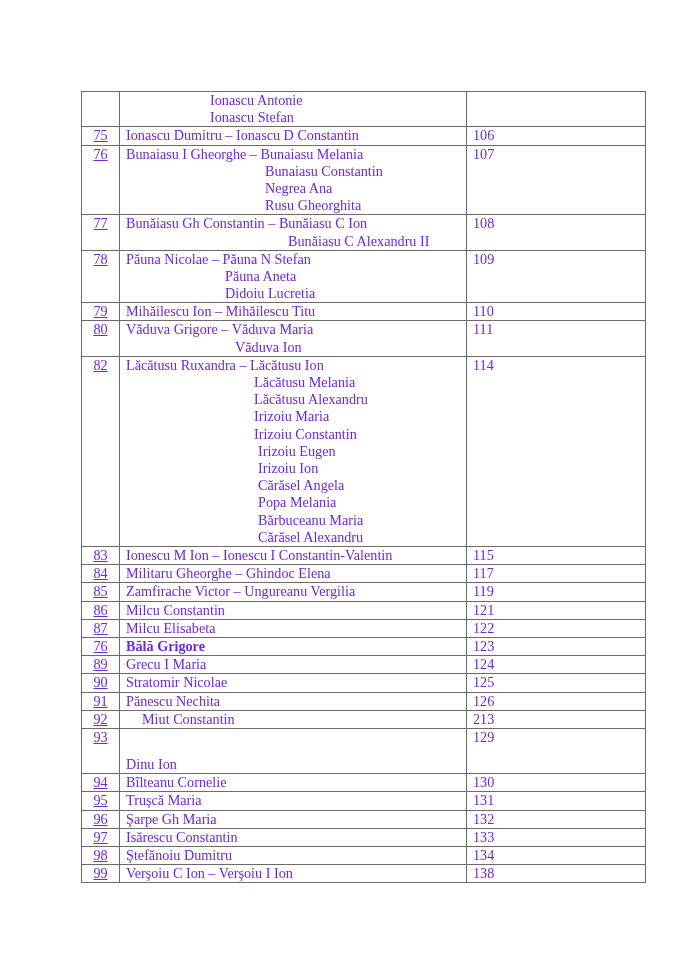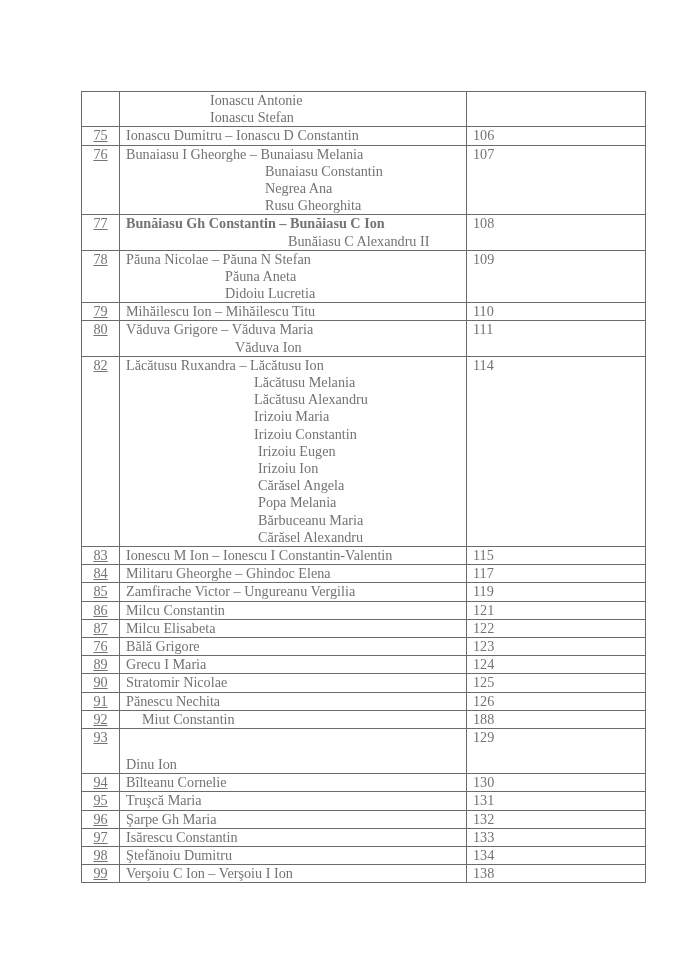--- a/index.html
+++ b/index.html
@@ -4,21 +4,21 @@
 <style>
   html, body { margin: 0; padding: 0; background: #ffffff; }
   body { width: 694px; height: 970px; position: relative; overflow: hidden; }
   .page { position: absolute; left: 0; top: 0; width: 694px; height: 970px; background: #fff; }
   table.doc {
     position: absolute; left: 81px; top: 91px;
     width: 552px;
     border-collapse: collapse;
     font-family: "Liberation Serif", "DejaVu Serif", serif;
     font-size: 14.2px;
-    color: #737373;
+    color: #6d28d9;
     table-layout: fixed;
   }
   table.doc td {
     border: 1px solid #6b6b6b;
     vertical-align: top;
     padding: 0;
     line-height: 17.2px;
   }
   td.c-num { width: 37px; text-align: center; text-decoration: underline; }
   td.c-name { width: 340px; padding-left: 6px !important; }
@@ -52,21 +52,21 @@
             <span class="line" style="padding-left: 0px;">Bunaiasu I Gheorghe – Bunaiasu Melania</span>
             <span class="line" style="padding-left: 139px;">Bunaiasu Constantin</span>
             <span class="line" style="padding-left: 139px;">Negrea Ana</span>
             <span class="line" style="padding-left: 139px;">Rusu Gheorghita</span>
           </td>
           <td class="c-page">107</td>
         </tr>
         <tr>
           <td class="c-num">77</td>
           <td class="c-name">
-            <span class="line" style="padding-left: 0px; font-weight: bold;">Bunăiasu Gh Constantin – Bunăiasu C Ion</span>
+            <span class="line" style="padding-left: 0px;">Bunăiasu Gh Constantin – Bunăiasu C Ion</span>
             <span class="line" style="padding-left: 162px;">Bunăiasu C Alexandru II</span>
           </td>
           <td class="c-page">108</td>
         </tr>
         <tr>
           <td class="c-num">78</td>
           <td class="c-name">
             <span class="line" style="padding-left: 0px;">Păuna Nicolae – Păuna N Stefan</span>
             <span class="line" style="padding-left: 99px;">Păuna Aneta</span>
             <span class="line" style="padding-left: 99px;">Didoiu Lucretia</span>
@@ -136,21 +136,21 @@
         <tr>
           <td class="c-num">87</td>
           <td class="c-name">
             <span class="line" style="padding-left: 0px;">Milcu Elisabeta</span>
           </td>
           <td class="c-page">122</td>
         </tr>
         <tr>
           <td class="c-num">76</td>
           <td class="c-name">
-            <span class="line" style="padding-left: 0px;">Bălă Grigore</span>
+            <span class="line" style="padding-left: 0px; font-weight: bold;">Bălă Grigore</span>
           </td>
           <td class="c-page">123</td>
         </tr>
         <tr>
           <td class="c-num">89</td>
           <td class="c-name">
             <span class="line" style="padding-left: 0px;">Grecu I Maria</span>
           </td>
           <td class="c-page">124</td>
         </tr>
@@ -166,21 +166,21 @@
           <td class="c-name">
             <span class="line" style="padding-left: 0px;">Pănescu Nechita</span>
           </td>
           <td class="c-page">126</td>
         </tr>
         <tr>
           <td class="c-num">92</td>
           <td class="c-name">
             <span class="line" style="padding-left: 0px; margin-left: 16px;">Miut Constantin</span>
           </td>
-          <td class="c-page">188</td>
+          <td class="c-page">213</td>
         </tr>
         <tr>
           <td class="c-num">93</td>
           <td class="c-name">
             <span class="line" style="padding-left: 0px; margin-top: 27px;">Dinu Ion</span>
           </td>
           <td class="c-page">129</td>
         </tr>
         <tr>
           <td class="c-num">94</td>

